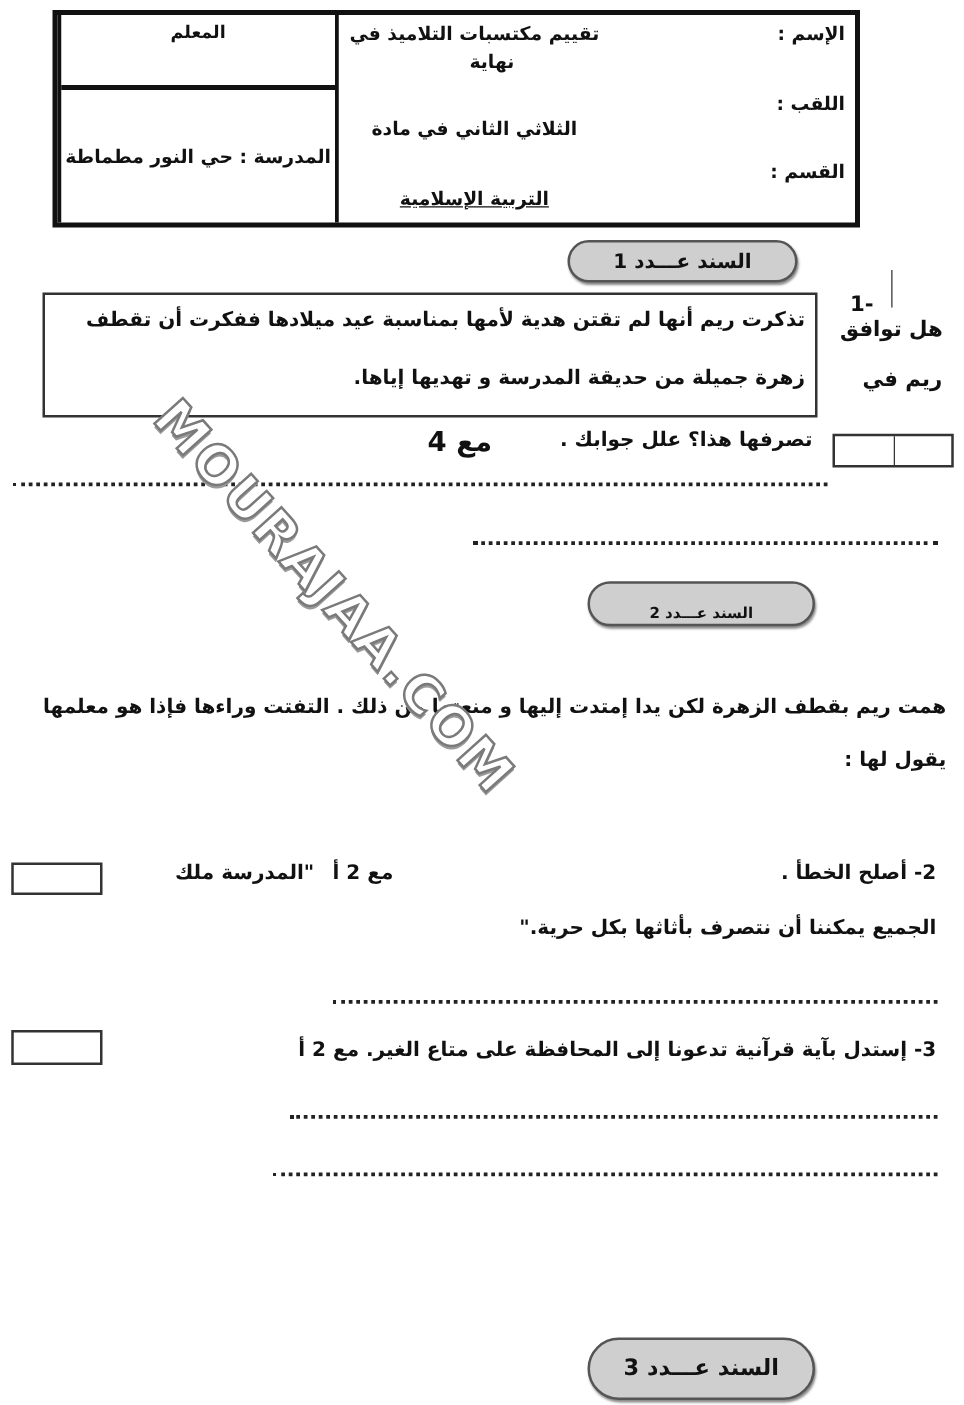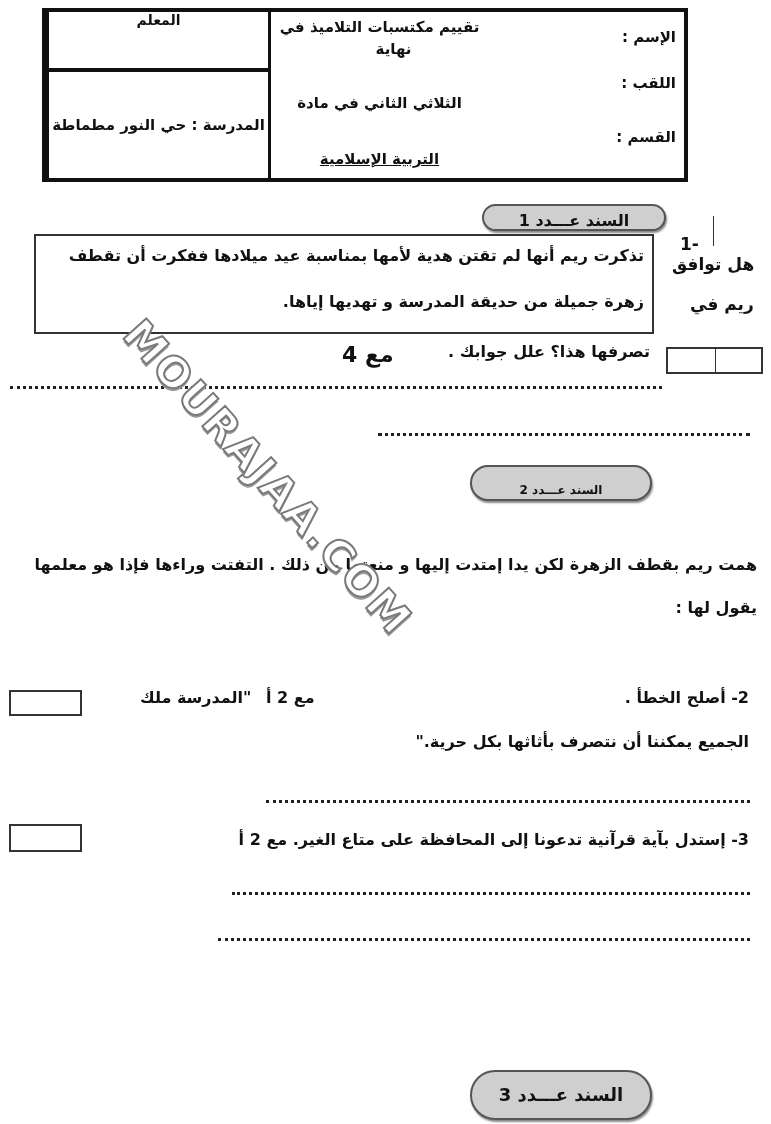--- a/index.html
+++ b/index.html
@@ -5,21 +5,21 @@
   html, body { margin:0; padding:0; background:#ffffff; }
   body { width:771px; height:1124px; position:relative; overflow:hidden;
          font-family:"DejaVu Sans","Liberation Sans",sans-serif; color:#111; }
   .abs { position:absolute; }
 
   
   .hdr { left:42px; top:8px; width:646px; height:174px; border:4px solid #111;
          box-sizing:border-box; display:flex; flex-direction:row-reverse; background:#fff; }
   .hdr-cell { box-sizing:border-box; position:relative; }
   .hdr-right { width:222px; border-left:3px solid #111; display:flex; flex-direction:column; }
-  .hdr-right .top { height:60px; border-bottom:4px solid #111; text-align:center; font-size:14px; font-weight:bold; box-sizing:border-box; }
+  .hdr-right .top { height:60px; border-bottom:4px solid #111; text-align:center; font-size:14px; font-weight:bold; padding-top:6px; box-sizing:border-box; }
   .hdr-right .bot { flex:1; display:flex; align-items:center; justify-content:center; font-size:15px; font-weight:bold; }
   .hdr-mid { width:220px; border-left:3px solid #111; text-align:center; font-weight:bold; font-size:15px; }
   .hdr-mid .l1 { position:absolute; top:6px; left:0; right:0; }
   .hdr-mid .l2 { position:absolute; top:28px; left:0; right:0;padding-left:28px; }
   .hdr-mid .l3 { position:absolute; top:82px; left:0; right:0; }
   .hdr-mid .l4 { position:absolute; top:138px; left:0; right:0; text-decoration:underline; }
   .hdr-left { flex:1; font-weight:bold; font-size:15px; }
   .hdr-left .f { position:absolute; right:8px; }
 
   
@@ -45,27 +45,27 @@
     <div class="top">المعلم</div>
     <div class="bot">المدرسة : حي النور مطماطة</div>
   </div>
   <div class="hdr-cell hdr-mid">
     <div class="l1">تقييم مكتسبات التلاميذ في</div>
     <div class="l2">نهاية</div>
     <div class="l3">الثلاثي الثاني في مادة</div>
     <div class="l4">التربية الإسلامية</div>
   </div>
   <div class="hdr-cell hdr-left">
-    <div class="f" style="top:16px;">الإسم :</div>
+    <div class="f" style="top:6px;">الإسم :</div>
     <div class="f" style="top:62px;">اللقب :</div>
     <div class="f" style="top:116px;">القسم :</div>
   </div>
 </div>
 
-<div class="abs pill" style="left:482px; top:192px; width:184px; height:27px; line-height:30px;margin-top:12px;">السند عـــدد 1</div>
+<div class="abs pill" style="left:454px; top:192px; width:184px; height:34px; line-height:30px;">السند عـــدد 1</div>
 
 <div class="abs" style="left:713px; top:216px; width:1px; height:30px; background:#333;"></div>
 
 <div class="abs text" style="left:680px; top:234px; font-size:17px;">-1</div>
 <div class="abs text" style="left:672px; top:254px; font-size:17px;">هل توافق</div>
 <div class="abs text" style="left:690px; top:294px; font-size:17px;">ريم في</div>
 
 <div class="abs boxed" style="left:34px; top:234px; width:620px; height:100px;">
   <div class="abs text" style="right:8px; top:56px;">زهرة جميلة من حديقة المدرسة و تهديها إياها.</div>
   <div class="abs text" style="right:8px; top:10px;">تذكرت ريم أنها لم تقتن هدية لأمها بمناسبة عيد ميلادها ففكرت أن تقطف</div>

